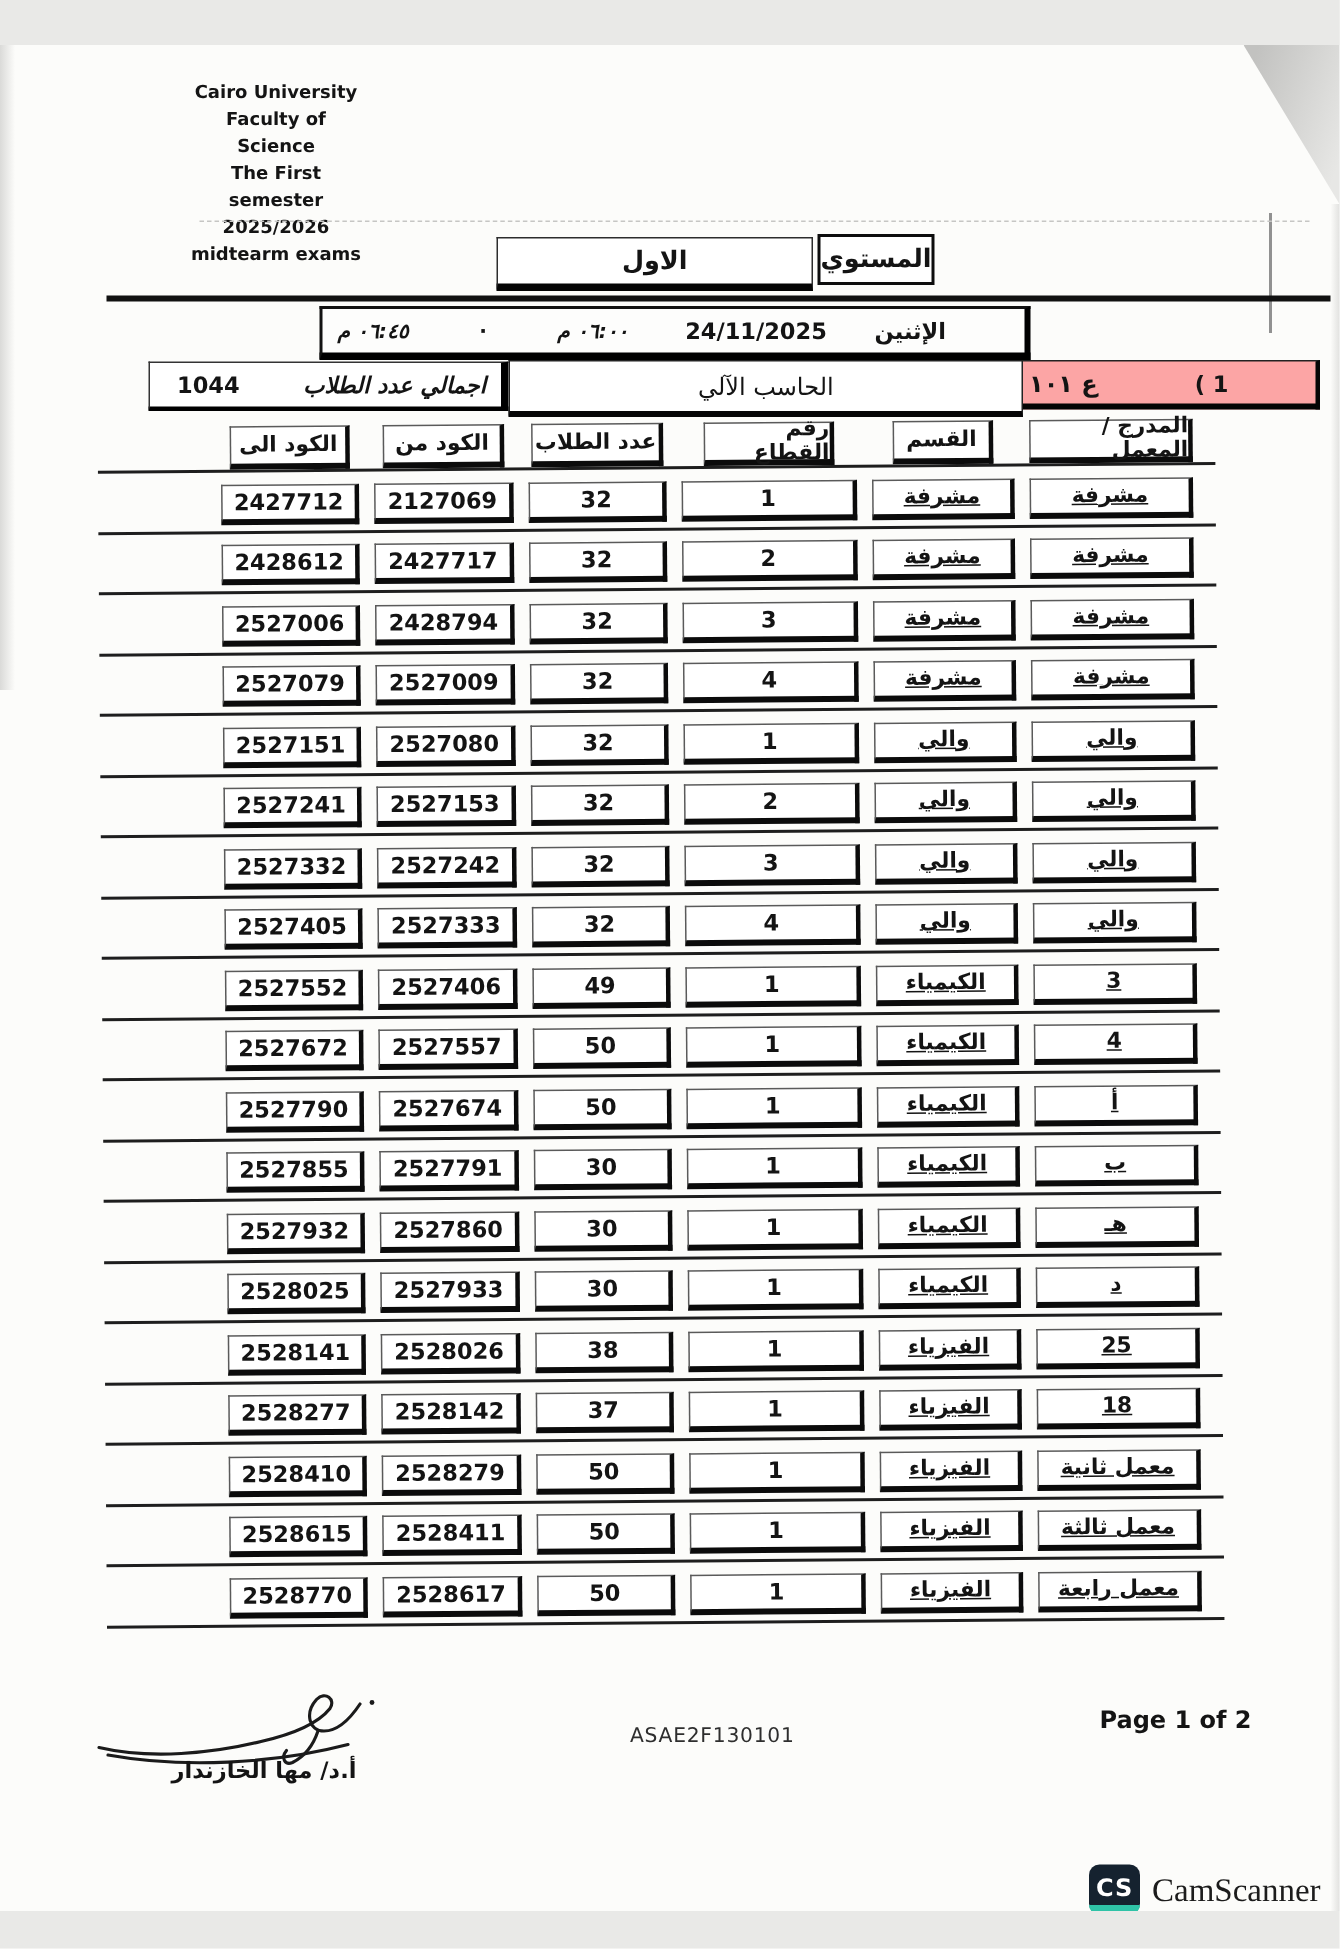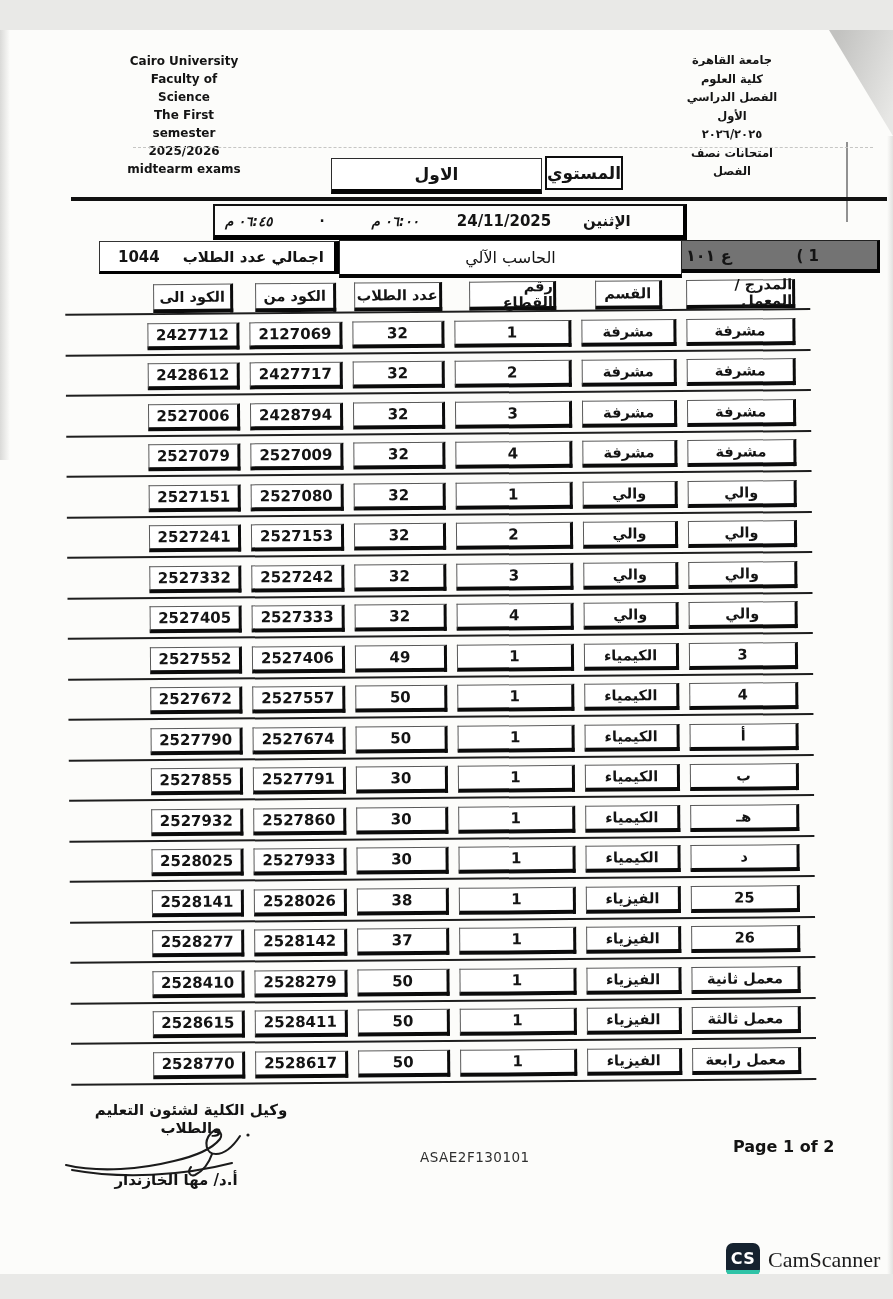--- a/index.html
+++ b/index.html
@@ -35,48 +35,48 @@
   .session{position:absolute;left:213px;top:174px;width:468px;height:29px;background:#fdfdfc;
      border:2px solid #121212;border-right:4px solid #000;border-bottom:5px solid #000;
      display:flex;direction:rtl;align-items:center;}
   .session .day{width:100px;text-align:left;font-weight:bold;font-size:15px;}
   .session .date{width:158px;text-align:center;font-weight:bold;font-size:15px;direction:ltr;}
   .session .times{flex:1;display:flex;justify-content:space-between;align-items:center;
      padding:0 6px 0 10px;font-weight:bold;font-size:13.5px;}
   .session .t{direction:rtl;font-style:italic;}
 
   
-  .course-id{position:absolute;left:663px;top:210px;width:217px;height:33px;background:#737373;
+  .course-id{position:absolute;left:663px;top:210px;width:217px;height:33px;background:#fca5a5;
      border:1.5px solid #222;border-right:3px solid #050505;border-bottom:4px solid #050505;
      display:flex;align-items:center;justify-content:space-between;padding:1px 58px 0 22px;
      box-sizing:border-box;font-weight:bold;}
   .course-id .code{direction:rtl;font-size:16px;}
   .course-id .num{font-size:15px;}
   .course-name{position:absolute;left:339px;top:210px;width:341px;height:33px;background:#fff;
      border:1.5px solid #222;border-bottom:4px solid #050505;display:flex;align-items:center;
      justify-content:center;font-weight:normal;font-size:16px;direction:rtl;}
   .course-total{position:absolute;left:99px;top:211px;width:240px;height:33px;background:#fff;
      border:1.5px solid #333;border-right:5px solid #000;border-bottom:3px solid #000;
      display:flex;direction:rtl;align-items:center;justify-content:space-between;
      padding:0 10px 0 18px;box-sizing:border-box;font-weight:bold;}
-  .course-total .total-label{font-size:15px;}
+  .course-total .total-label{font-size:15px;font-style:italic;}
   .course-total .total-val{font-size:15px;direction:ltr;}
 
   
   .table-wrap{position:absolute;left:65px;top:246px;width:745px;
      transform:rotate(-0.45deg);transform-origin:top right;}
   .trow{display:grid;direction:rtl;grid-template-columns:109px 95px 117px 92px 93px 92px;
      column-gap:10px;padding:4px 15px 0 0;height:34.5px;border-bottom:2px solid #1e1e1e;}
   .trow.thead{height:30px;padding-top:2px;border-bottom-width:2.5px;}
   .cell{display:flex;align-items:center;justify-content:center;}
   .box{width:100%;height:27px;background:#fff;border:1px solid #5a5a5a;
      border-right:3.5px solid #0b0b0b;border-bottom:4px solid #0b0b0b;
      display:flex;align-items:center;justify-content:center;font-weight:bold;
      box-sizing:border-box;font-size:14.5px;}
-  .box.ar{direction:rtl;}
+  .box.ar{direction:rtl;text-decoration:underline;}
   .box.num{font-size:15px;}
   .hbox{height:29px;direction:rtl;font-size:14.5px;}
   .hb-hall{width:100%;} .hb-dept{width:70%;} .hb-sector{width:74%;}
   .hb-count{width:96%;} .hb-from{width:88%;} .hb-to{width:88%;}
 
   
   .dean-title{position:absolute;left:70px;top:1071px;width:242px;text-align:center;
      font-weight:bold;font-size:15px;direction:rtl;}
   .sig{position:absolute;left:60px;top:1093px;}
   .dean-name{position:absolute;left:93px;top:1141px;width:166px;text-align:center;
@@ -108,27 +108,20 @@
   <div class="edge-line"></div>
 
   <div class="hdr-en">
     <div>Cairo University</div>
     <div>Faculty of Science</div>
     <div>The First semester</div>
     <div>2025/2026</div>
     <div>midtearm exams</div>
   </div>
 
-  <div class="hdr-ar">
-    <div>جامعة القاهرة</div>
-    <div>كلية العلوم</div>
-    <div>الفصل الدراسي الأول</div>
-    <div>٢٠٢٦/٢٠٢٥</div>
-    <div>امتحانات نصف الفصل</div>
-  </div>
 
   <div class="dotline"></div>
 
   <div class="lvl-label">المستوي</div>
   <div class="lvl-value">الاول</div>
   <div class="rule-thick"></div>
 
   <div class="session">
     <span class="day">الإثنين</span>
     <span class="date">24/11/2025</span>
@@ -481,21 +474,21 @@
     <div class="cell">
             <span class="box num">2528026</span>
           </div>
     <div class="cell">
             <span class="box num">2528141</span>
           </div>
   </div>
 
   <div class="trow">
     <div class="cell">
-            <span class="box ar">26</span>
+            <span class="box ar">18</span>
           </div>
     <div class="cell">
             <span class="box ar">الفيزياء</span>
           </div>
     <div class="cell">
             <span class="box num">1</span>
           </div>
     <div class="cell">
             <span class="box num">37</span>
           </div>
@@ -565,21 +558,20 @@
     <div class="cell">
             <span class="box num">2528617</span>
           </div>
     <div class="cell">
             <span class="box num">2528770</span>
           </div>
   </div>
 </div>
   </div>
 
-  <div class="dean-title">وكيل الكلية لشئون التعليم والطلاب</div>
   <div class="sig">
     <svg width="205" height="60" viewBox="0 0 205 60">
       <g fill="none" stroke="#1b1b1b" stroke-width="2.1" stroke-linecap="round">
         <path d="M6 42 C40 50 82 46 114 38 C136 33 152 26 160 16 C164 10 157 4 151 10 C143 19 146 31 156 31 C166 31 174 22 180 13"></path>
         <path d="M12 47 C62 56 122 53 172 40"></path>
         <path d="M152 31 C149 40 143 48 135 52 C130 54 127 49 131 44"></path>
         <circle cx="188" cy="12" r="1.6" fill="#1b1b1b" stroke="none"></circle>
       </g>
     </svg>
   </div>

